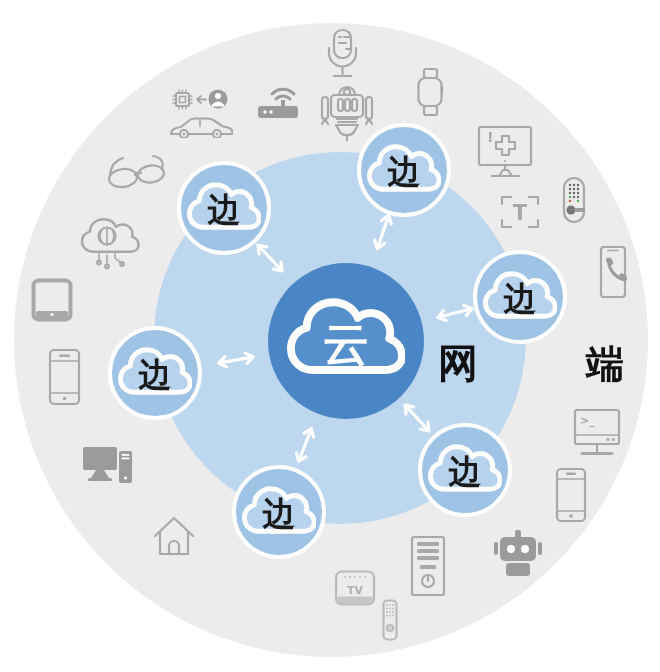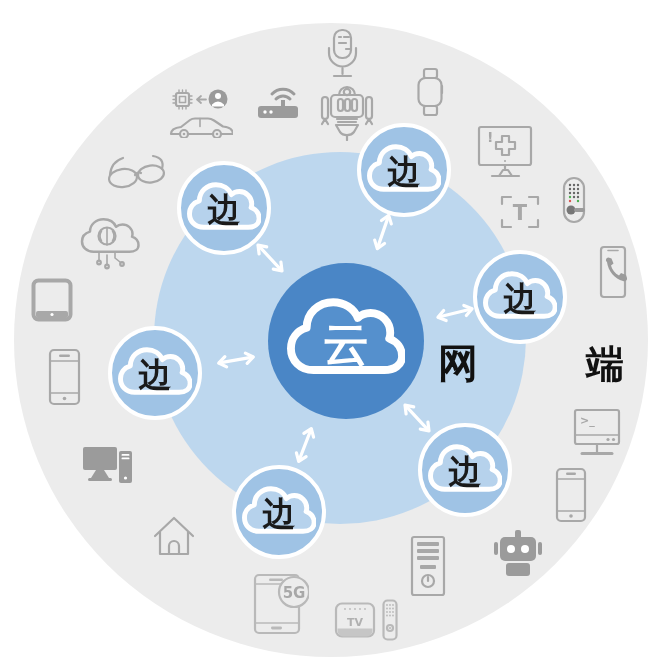--- a/index.html
+++ b/index.html
@@ -48,21 +48,21 @@
   .i-watch{left:416px;top:67px;width:28px;height:50px;}
   .i-med{left:474px;top:123px;width:62px;height:58px;}
   .i-tscan{left:498px;top:193px;width:44px;height:38px;}
   .i-lock{left:562px;top:176px;width:24px;height:48px;}
   .i-tel{left:599px;top:245px;width:28px;height:54px;}
   .i-term{left:572px;top:407px;width:50px;height:56px;}
   .i-phoneR{left:554px;top:467px;width:34px;height:56px;}
   .i-robot2{left:492px;top:528px;width:52px;height:50px;}
   .i-tower{left:409px;top:535px;width:38px;height:62px;}
   .i-remote{left:382px;top:599px;width:16px;height:42px;}
-  .i-tv{left:334px;top:599px;width:42px;height:42px;text-align:right;}
+  .i-tv{left:334px;top:567px;width:42px;height:42px;text-align:right;}
   .i-5g{left:251px;top:573px;width:58px;height:62px;}
   .i-house{left:150px;top:513px;width:48px;height:44px;}
   .i-desk{left:81px;top:444px;width:52px;height:46px;}
   .i-phoneL{left:47px;top:348px;width:35px;height:58px;}
   .i-tablet{left:31px;top:278px;width:42px;height:44px;}
   .i-brain{left:80px;top:216px;width:62px;height:54px;}
   .i-glass{left:101px;top:150px;width:66px;height:42px;}
   .i-car{left:167px;top:114px;width:66px;height:24px;}
   .i-chip{left:170px;top:87px;width:60px;height:24px;}
   .i-router{left:256px;top:80px;width:44px;height:40px;}
@@ -320,30 +320,20 @@
           <circle cx="16" cy="10" r="0.9"></circle>
           <circle cx="21" cy="10" r="0.9"></circle>
         <circle cx="26" cy="10" r="0.9"></circle>
           <circle cx="31" cy="10" r="0.9"></circle>
       </g>
       <text x="21" y="27" font-size="11" font-weight="bold" text-anchor="middle" fill="#b0b0b0">TV</text>
       <path d="M3.5,29.5 h35 v2 a6,6 0 0 1 -6,6 h-23 a6,6 0 0 1 -6,-6 z" fill="#c6c6c6" stroke="none"></path>
     </svg>
   </div>
 
-  <div class="dicon i-5g light">
-    <svg viewBox="0 0 58 62">
-      <rect x="4" y="2" width="44" height="58" rx="4"></rect>
-      <path d="M4,11 h44 M4,50 h44" stroke-width="1.6"></path>
-      <rect x="18" y="5.5" width="14" height="2.5" rx="1.2" fill="#b9b9b9" stroke="none"></rect>
-      <rect x="20" y="53.5" width="11" height="3" rx="1.4" fill="#b9b9b9" stroke="none"></rect>
-      <circle cx="43" cy="19" r="15" fill="#ececec"></circle>
-      <text x="43" y="24.5" font-size="15" font-weight="bold" text-anchor="middle" fill="#a8a8a8">5G</text>
-    </svg>
-  </div>
 
   <div class="dicon i-house">
     <svg viewBox="0 0 48 44">
       <path d="M5,23 L24,5 L43,23"></path>
       <path d="M10,19 V41 H38 V19"></path>
       <path d="M19,41 v-8 a5,5 0 0 1 10,0 v8"></path>
     </svg>
   </div>
 
   <div class="dicon i-desk">

